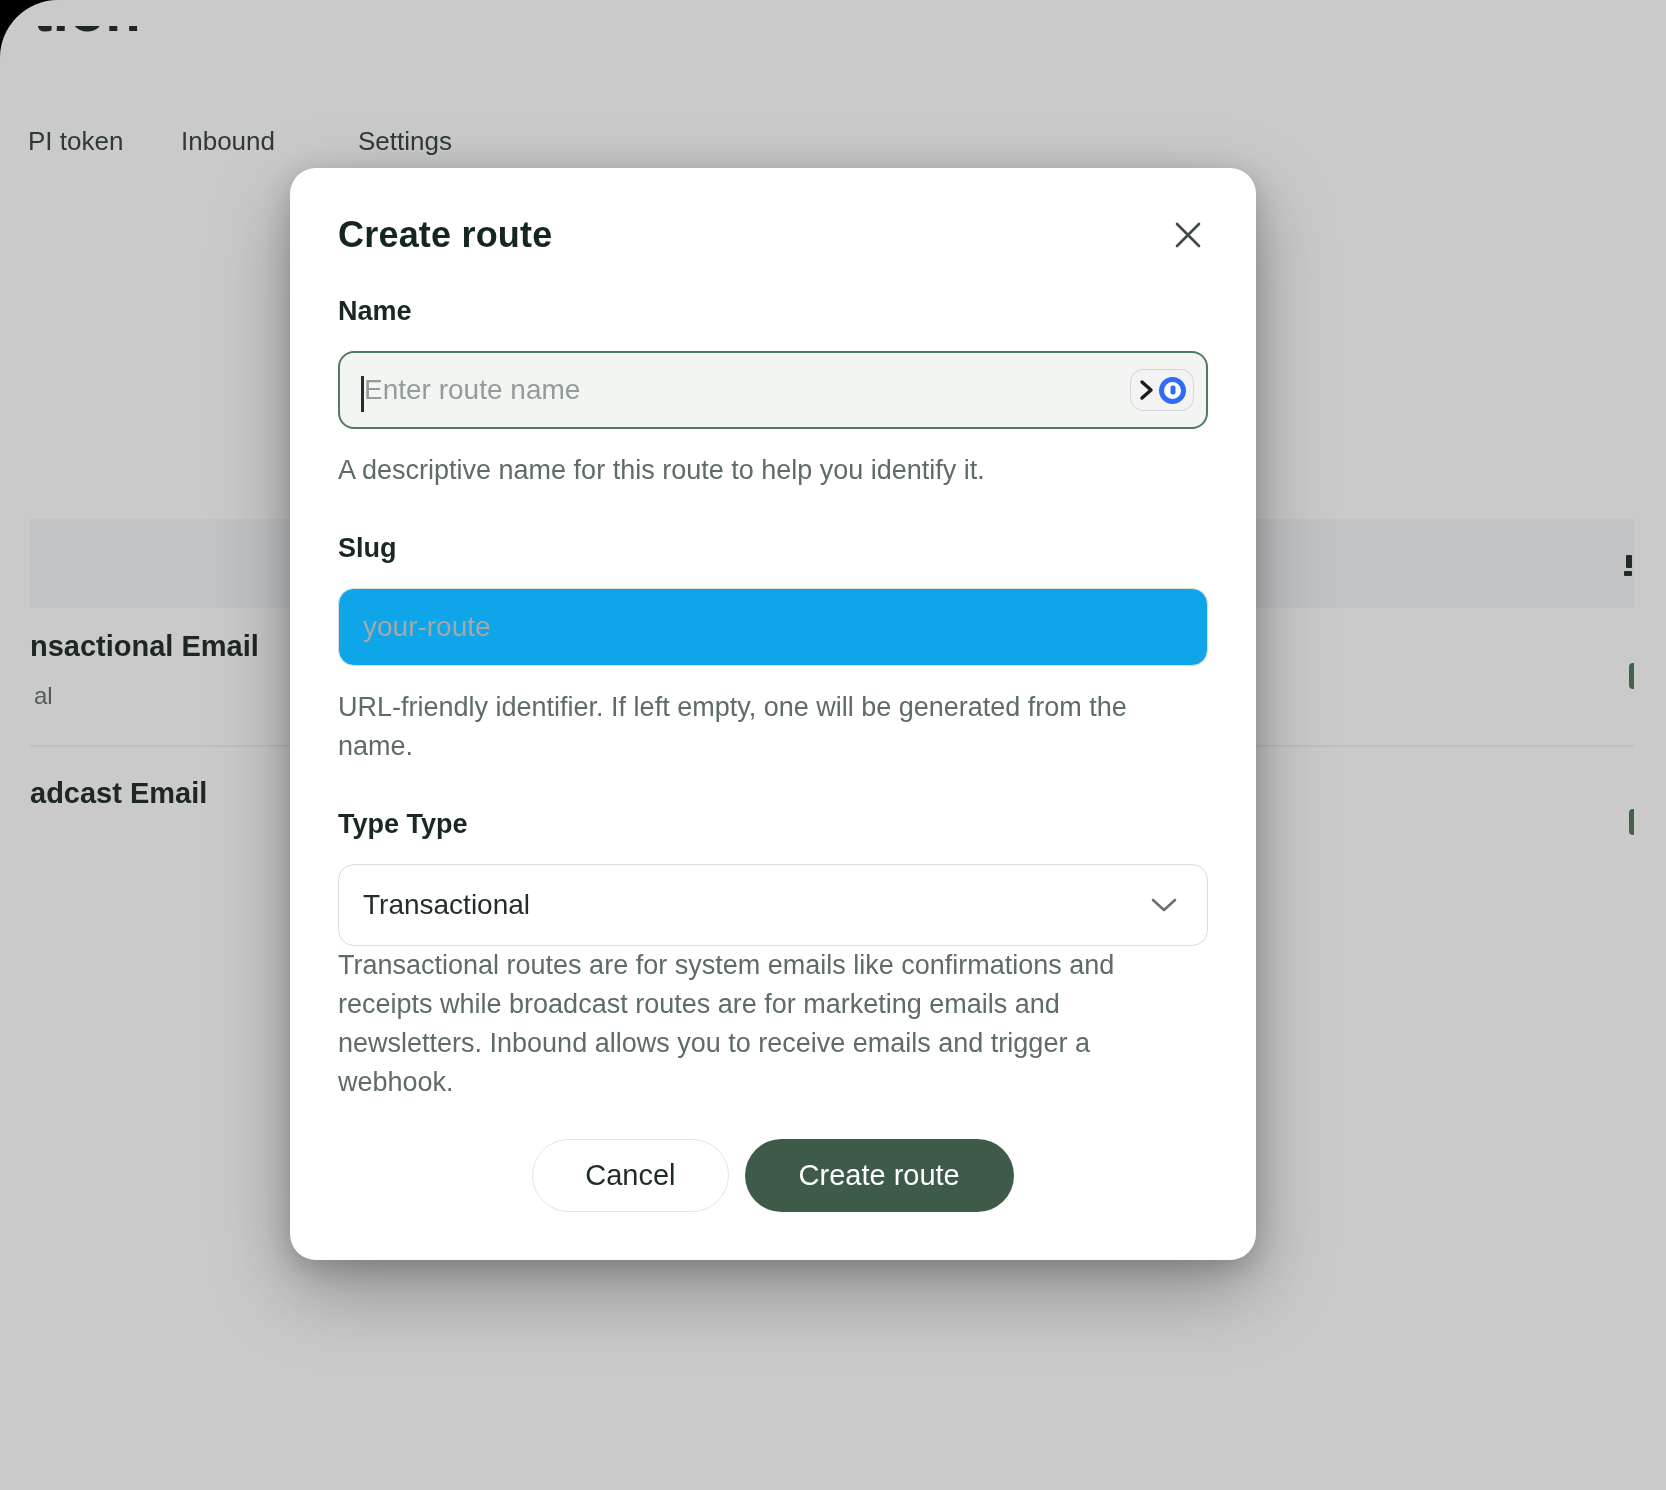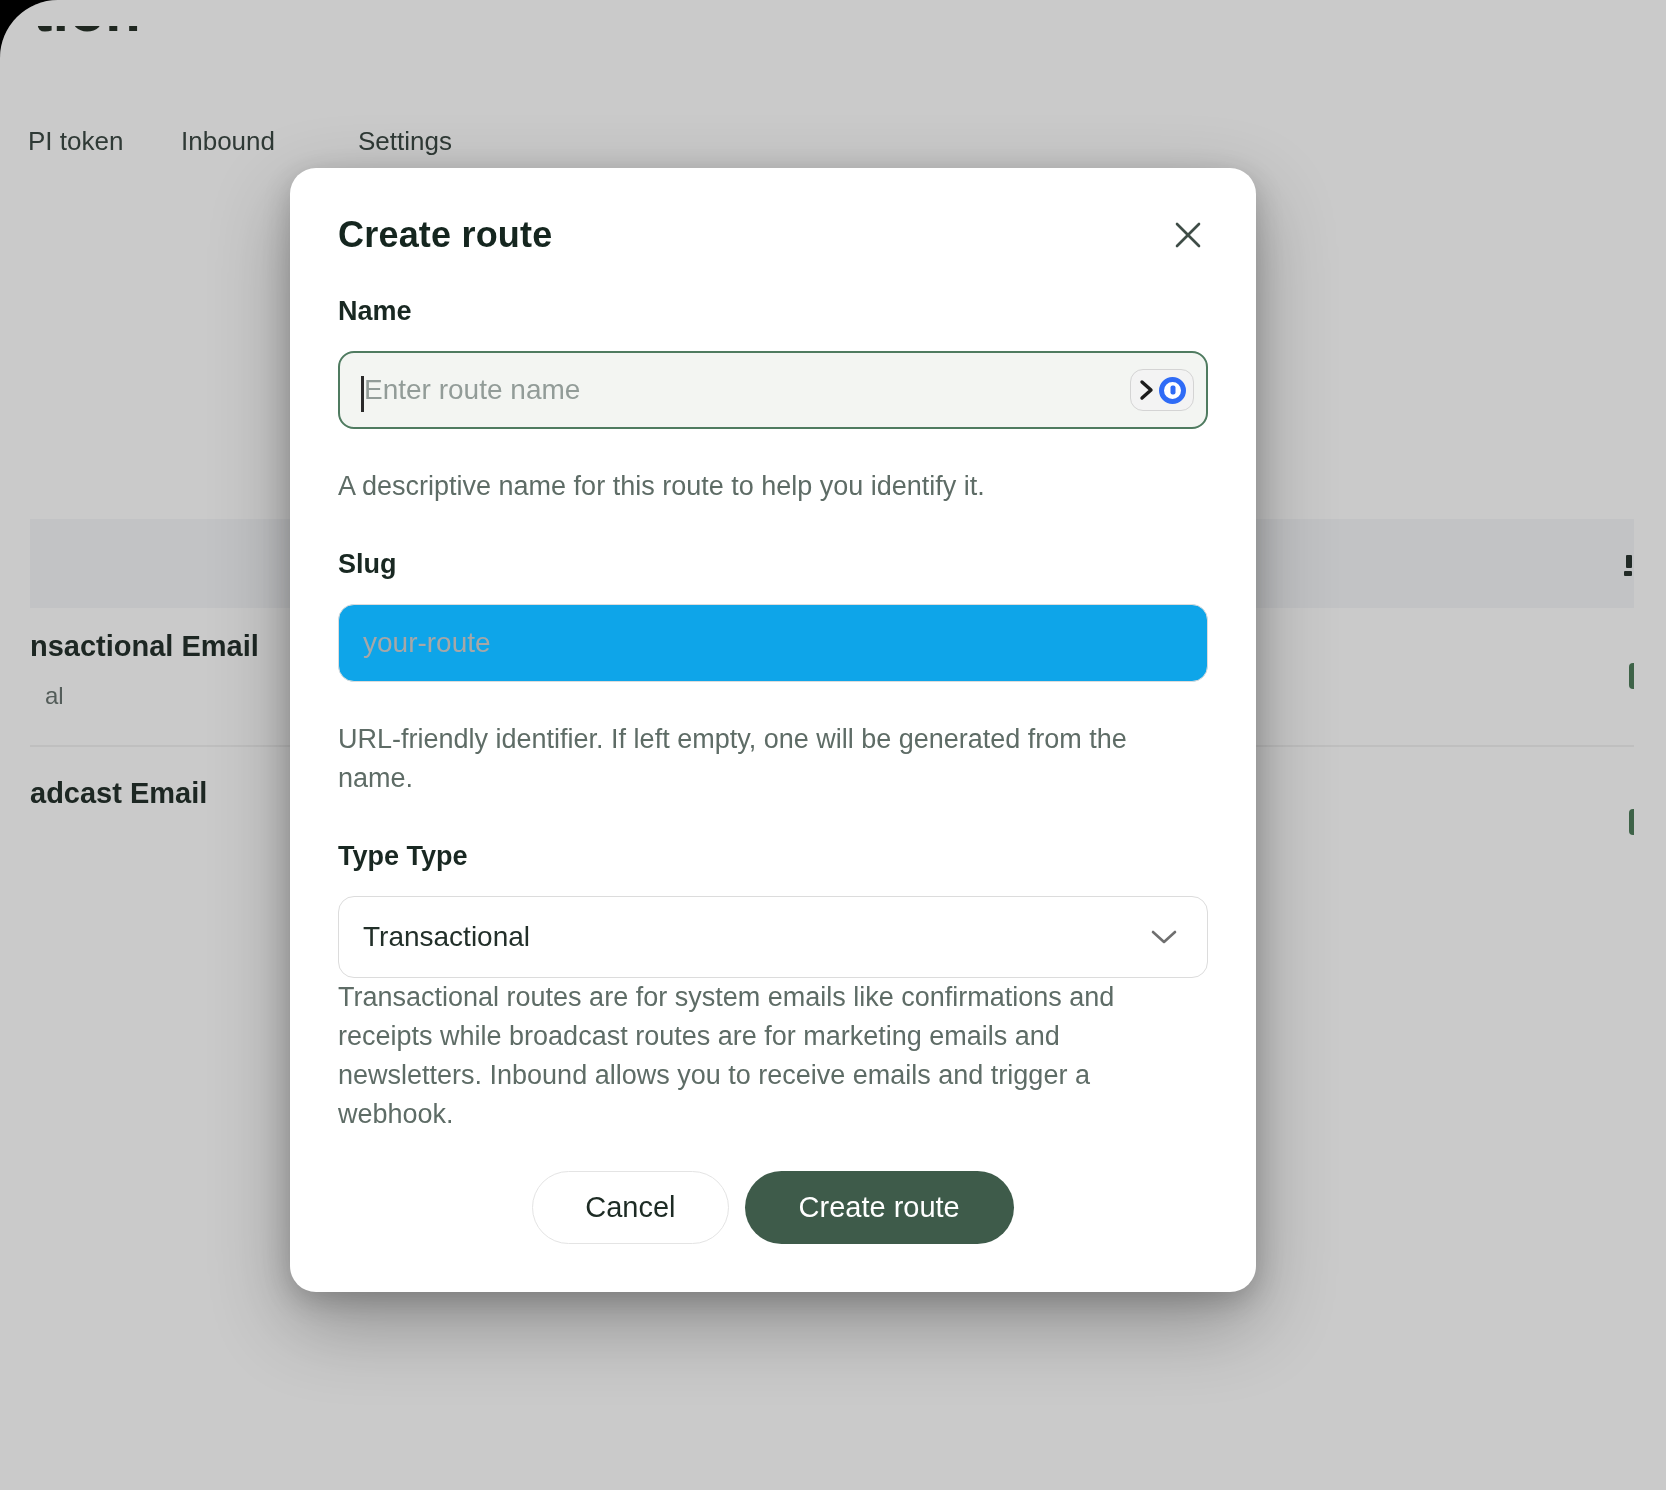--- a/index.html
+++ b/index.html
@@ -18,40 +18,40 @@
 
   .tab{position:absolute;top:124px;font-size:26px;color:#3c4944;line-height:34px;cursor:pointer;}
   .tab-api{left:28px;} .tab-members{left:181px;} .tab-settings{left:358px;}
 
   .table{position:absolute;left:30px;right:32px;top:519px;}
   .table-header{position:relative;height:89px;background:#f4f5f8;}
   .header-sliver{position:absolute;right:2px;top:36px;width:6px;height:13px;background:#2a3530;border-radius:1px;}
   .header-sliver2{position:absolute;right:2px;top:52px;width:8px;height:5px;background:#2a3530;border-radius:1px;}
   .trow{position:relative;height:137px;}
   .trow .rtitle{position:absolute;left:0;top:22px;font-size:29px;font-weight:600;color:#25322c;text-align:right;}
-  .trow .rsub{position:absolute;left:15px;top:74px;font-size:24px;color:#6a7571;}
+  .trow .rsub{position:absolute;left:4px;top:74px;font-size:24px;color:#6a7571;}
   .trow.single .rtitle{top:30px;}
   .row-divider{height:2px;background:#f0f0f0;}
   .badge-sliver{position:absolute;right:0;width:5px;height:26px;background:#4e7d5b;border-radius:4px 0 0 4px;}
   .trow .badge-sliver{top:55px;}
   .trow.single .badge-sliver{top:62px;}
 
   .overlay{position:absolute;inset:0;background:rgba(0,0,0,0.205);}
 
   
   .modal{position:absolute;left:290px;top:168px;width:966px;box-sizing:border-box;
          background:#ffffff;border-radius:26px;padding:46px 48px 48px 48px;
          box-shadow:0 30px 80px rgba(0,0,0,.30),0 8px 28px rgba(0,0,0,.18);}
   .modal-header{display:flex;align-items:center;justify-content:space-between;margin-bottom:40px;}
   .modal-title{font-size:36px;font-weight:700;color:#15261f;letter-spacing:.2px;}
   .close-btn{width:40px;height:40px;border:none;background:transparent;cursor:pointer;
              display:flex;align-items:center;justify-content:center;padding:0;}
 
   .field-label{font-size:27px;font-weight:700;color:#192822;margin-bottom:24px;}
-  .helper{font-size:27px;color:#5e6c66;line-height:1.42;margin-top:38px;}
+  .helper{font-size:27px;color:#5e6c66;line-height:1.42;margin-top:22px;}
 
   .input-wrap{position:relative;}
   .text-input{box-sizing:border-box;width:100%;height:78px;border-radius:16px;
               font-family:"Liberation Sans",sans-serif;font-size:28px;color:#222f29;
               padding:0 120px 0 24px;outline:none;}
   .name-input{border:2.5px solid #4f7b60;background:#f3f5f2;}
   .name-input::placeholder{color:#929c98;}
   .slug-input{border:1.5px solid #dcdcdc;background:#0ea5e9;padding-right:24px;}
   .slug-input::placeholder{color:#a7a7a7;}
   .caret{position:absolute;left:23px;top:25px;width:2.5px;height:36px;background:#2a2a2a;}

